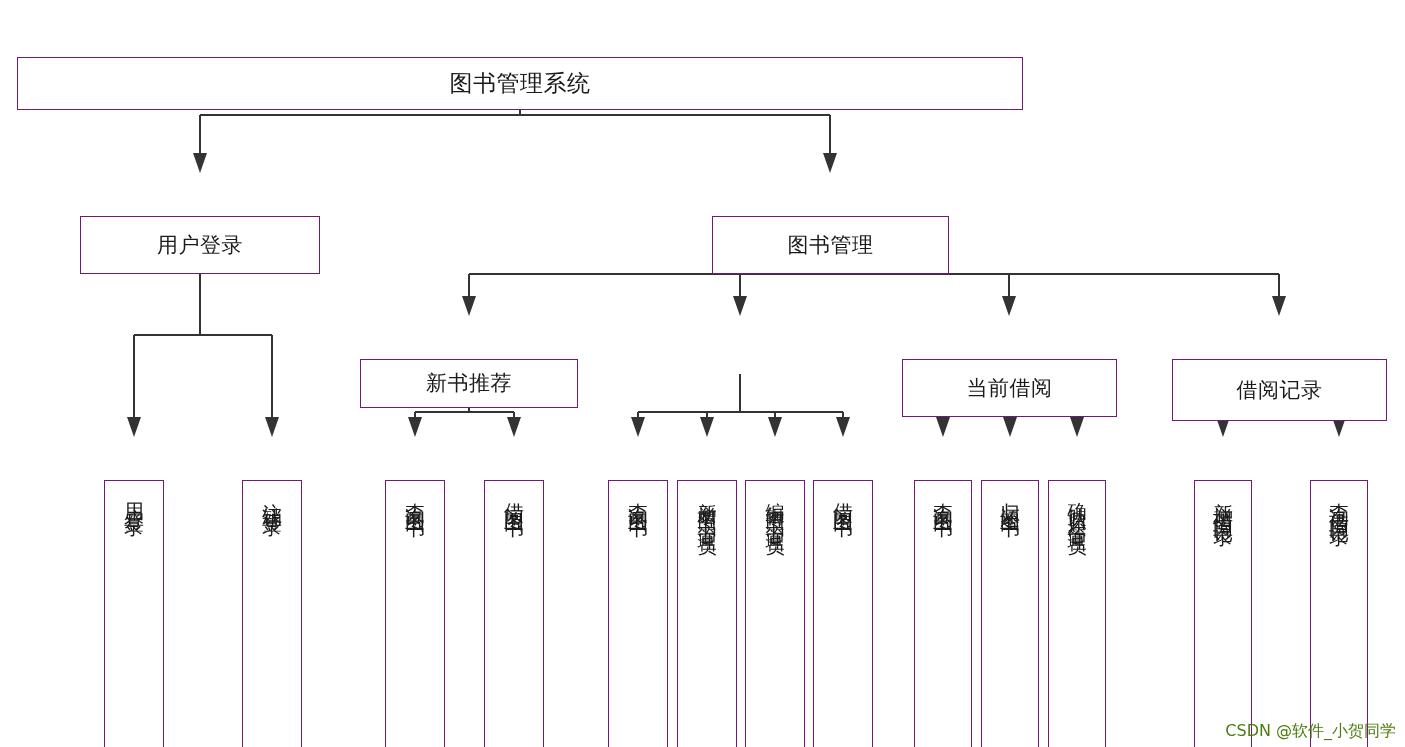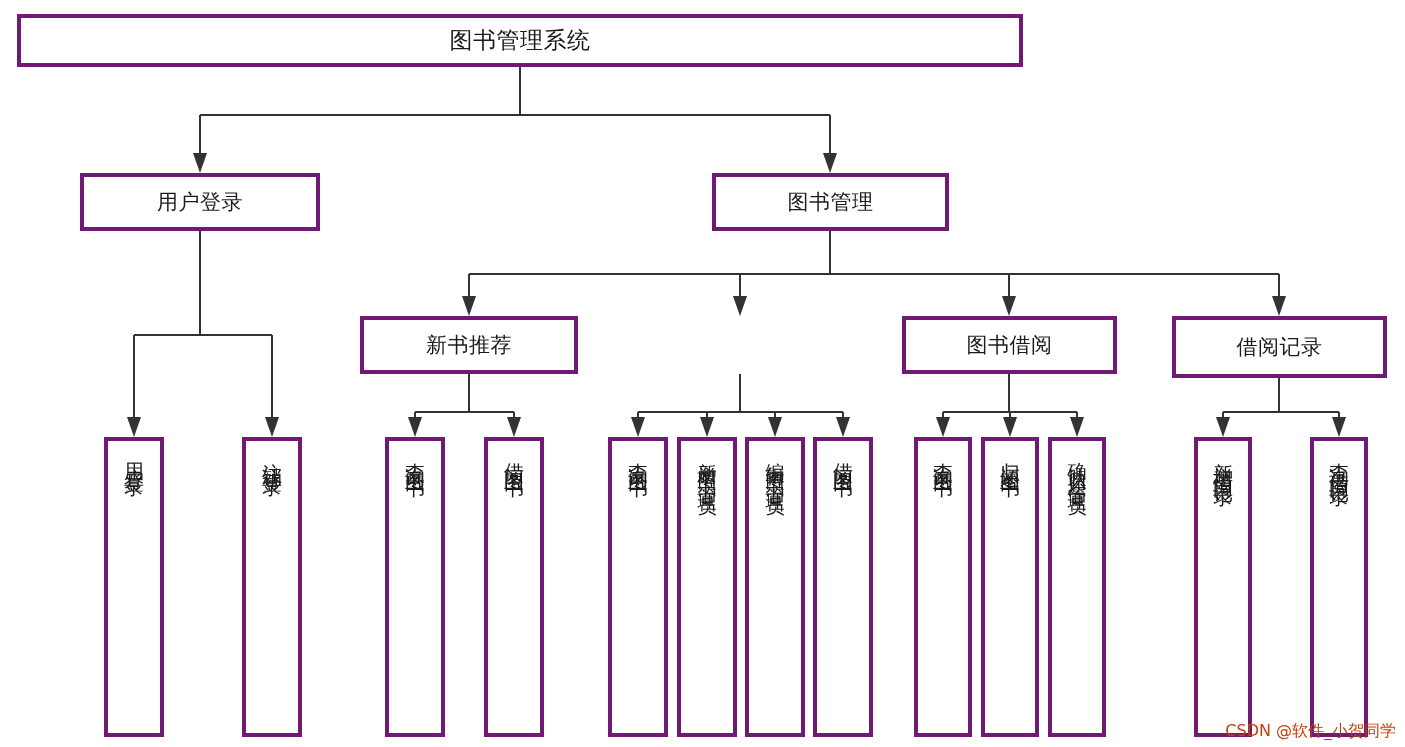--- a/index.html
+++ b/index.html
@@ -20,26 +20,27 @@
     position: absolute;
     left: 0;
     top: 0;
     width: 1405px;
     height: 747px;
     pointer-events: none;
   }
   .node {
     position: absolute;
     box-sizing: border-box;
-    border: 4px solid #701a75;
+    border: 1px solid #701a75;
     background: #ffffff;
     display: flex;
     align-items: center;
     justify-content: center;
     overflow: hidden;
+    margin-top: 43px;
   }
   .node .label {
     color: #1b1b1b;
     letter-spacing: 0.5px;
     line-height: 1.25;
     white-space: nowrap;
   }
   .node.horiz .label {
     writing-mode: horizontal-tb;
   }
@@ -57,21 +58,21 @@
   .root .label   { font-size: 23px; }
   .lvl1 .label   { font-size: 21px; }
   .lvl2 .label   { font-size: 21px; }
   .leaf .label   { font-size: 20px; }
   .leaf-long .label { font-size: 19px; letter-spacing: 3px; }
   #watermark {
     position: absolute;
     right: 9px;
     bottom: 5px;
     font-size: 16px;
-    color: #c2410c;
+    color: #4d7c0f;
     white-space: nowrap;
     font-family: "DejaVu Sans", "Liberation Sans", sans-serif;
   }
 </style>
 </head>
 <body>
 
 <div id="canvas">
 
   <svg id="edges" viewBox="0 0 1405 747" xmlns="http://www.w3.org/2000/svg">
@@ -133,25 +134,25 @@
     <span class="label">图书管理系统</span>
   </div>
 
   <div class="node horiz lvl1" id="node-l1-0" style="left: 80px; top: 173px; width: 240px; height: 58px;">
     <span class="label">用户登录</span>
   </div>
   <div class="node horiz lvl1" id="node-l1-1" style="left: 712px; top: 173px; width: 237px; height: 58px;">
     <span class="label">图书管理</span>
   </div>
 
-  <div class="node horiz lvl2" id="node-l2-0" style="left: 360px; top: 316px; width: 218px; height: 58px;">
+  <div class="node horiz lvl2" id="node-l2-0" style="left: 360px; top: 316px; width: 218px; height: 49px;">
     <span class="label">新书推荐</span>
   </div>
   <div class="node horiz lvl2" id="node-l2-2" style="left: 902px; top: 316px; width: 215px; height: 58px;">
-    <span class="label">图书借阅</span>
+    <span class="label">当前借阅</span>
   </div>
   <div class="node horiz lvl2" id="node-l2-3" style="left: 1172px; top: 316px; width: 215px; height: 62px;">
     <span class="label">借阅记录</span>
   </div>
 
   <div class="node vert leaf" id="node-leaf-0" style="left: 104px; top: 437px; width: 60px; height: 300px;">
     <span class="label">用户登录</span>
   </div>
   <div class="node vert leaf" id="node-leaf-1" style="left: 242px; top: 437px; width: 60px; height: 300px;">
     <span class="label">注销登录</span>

